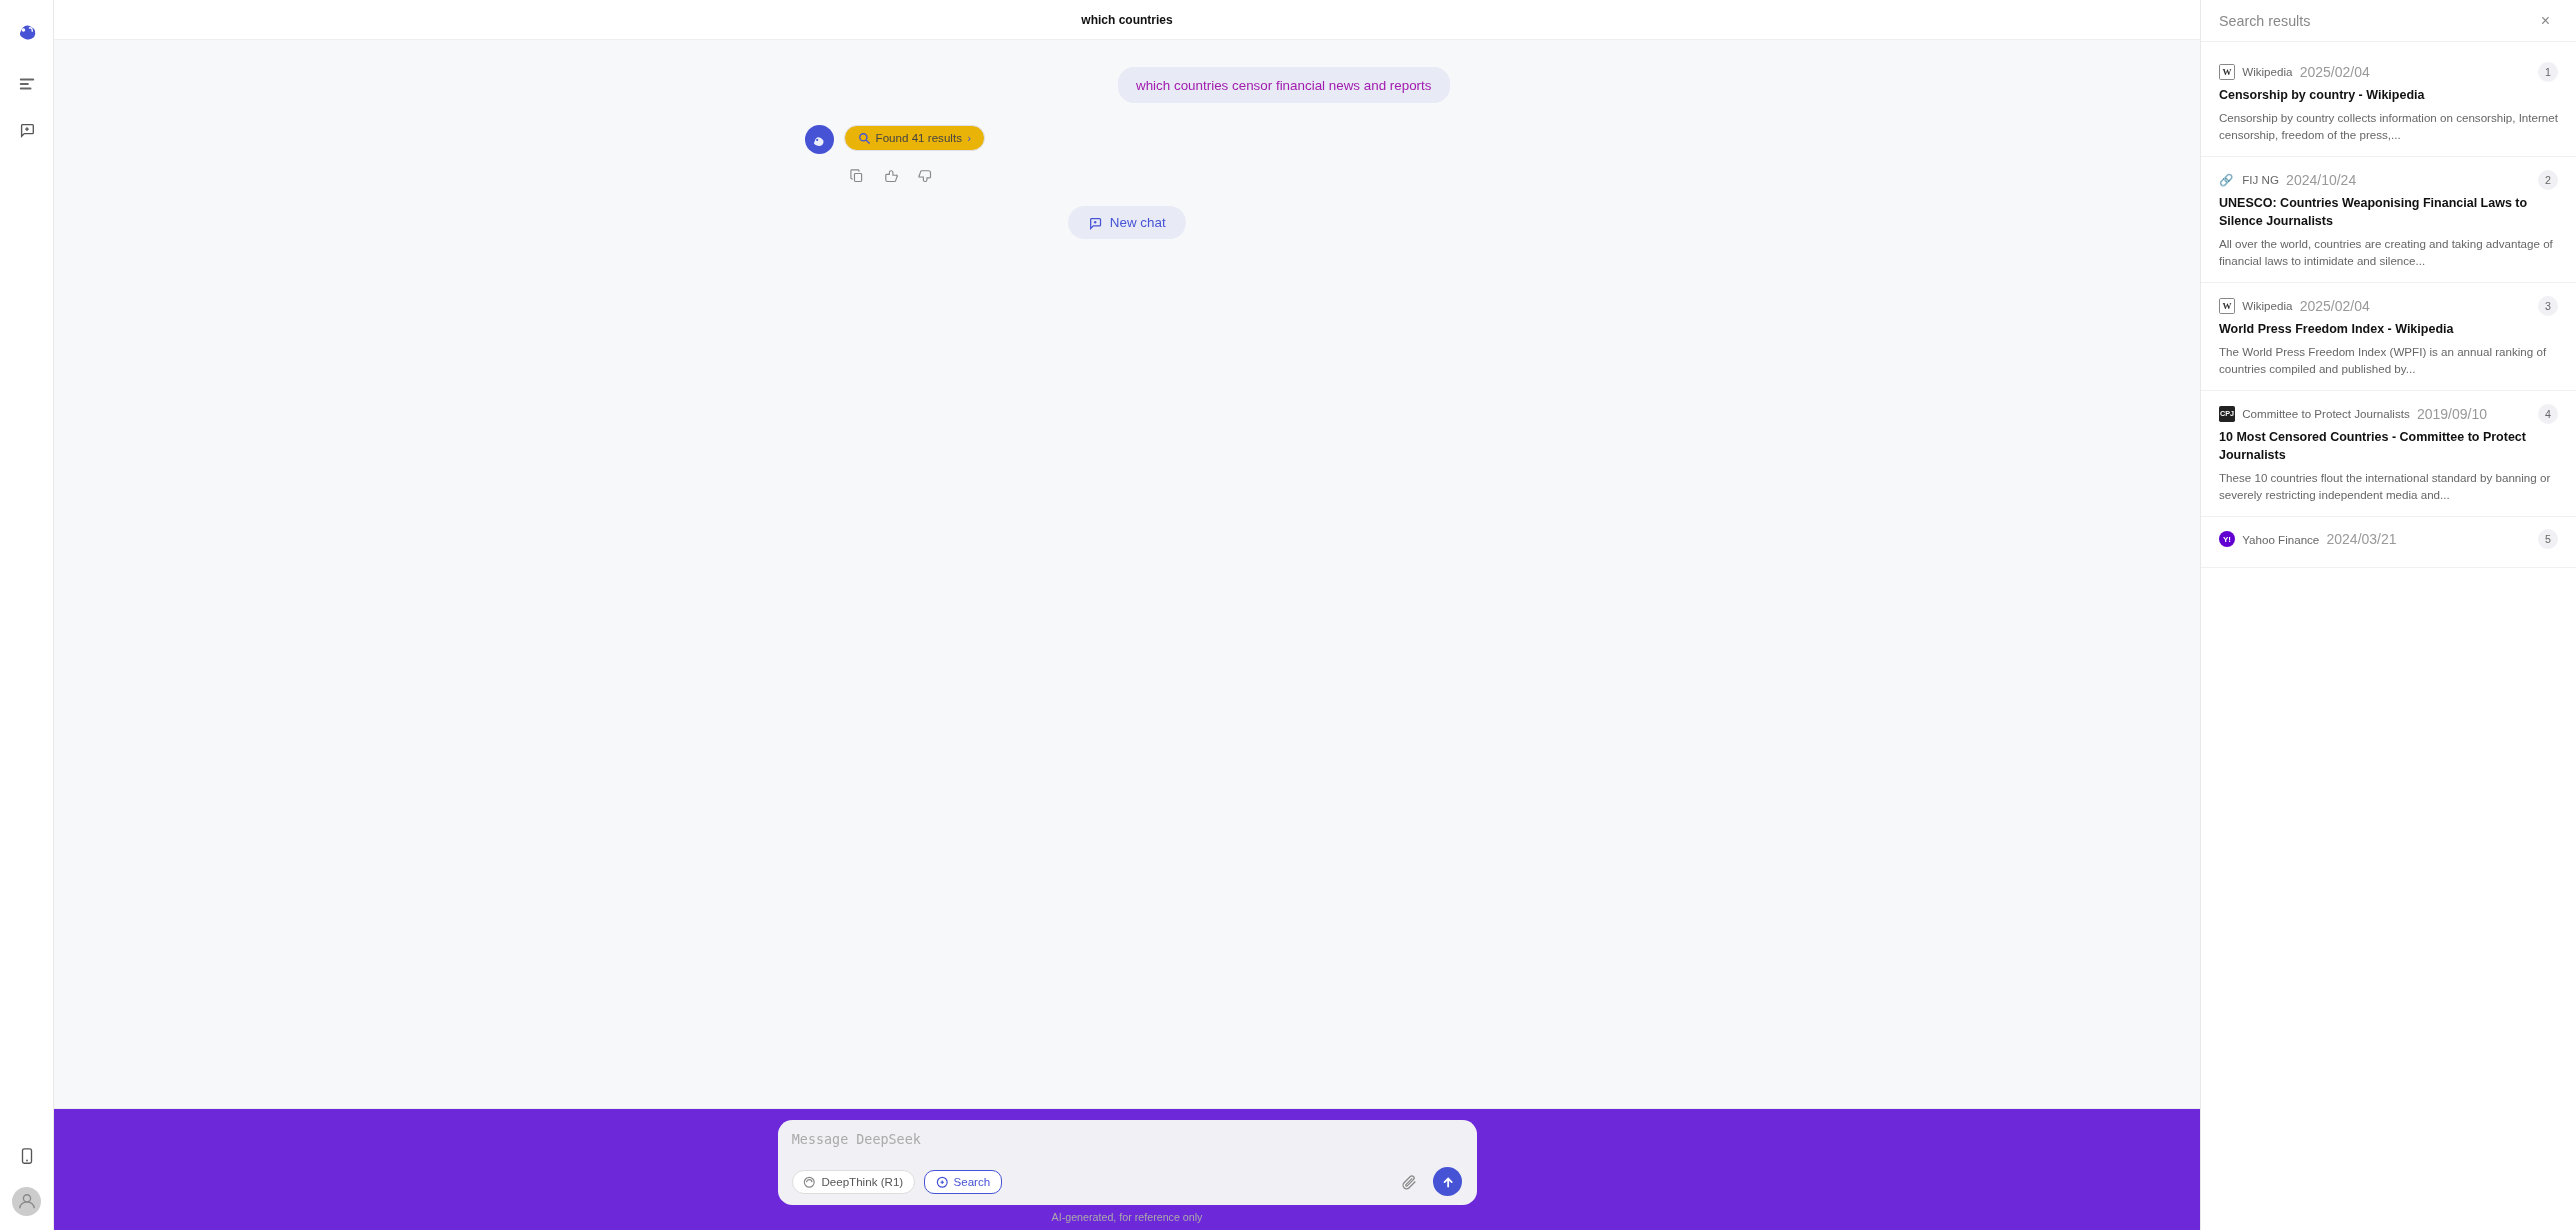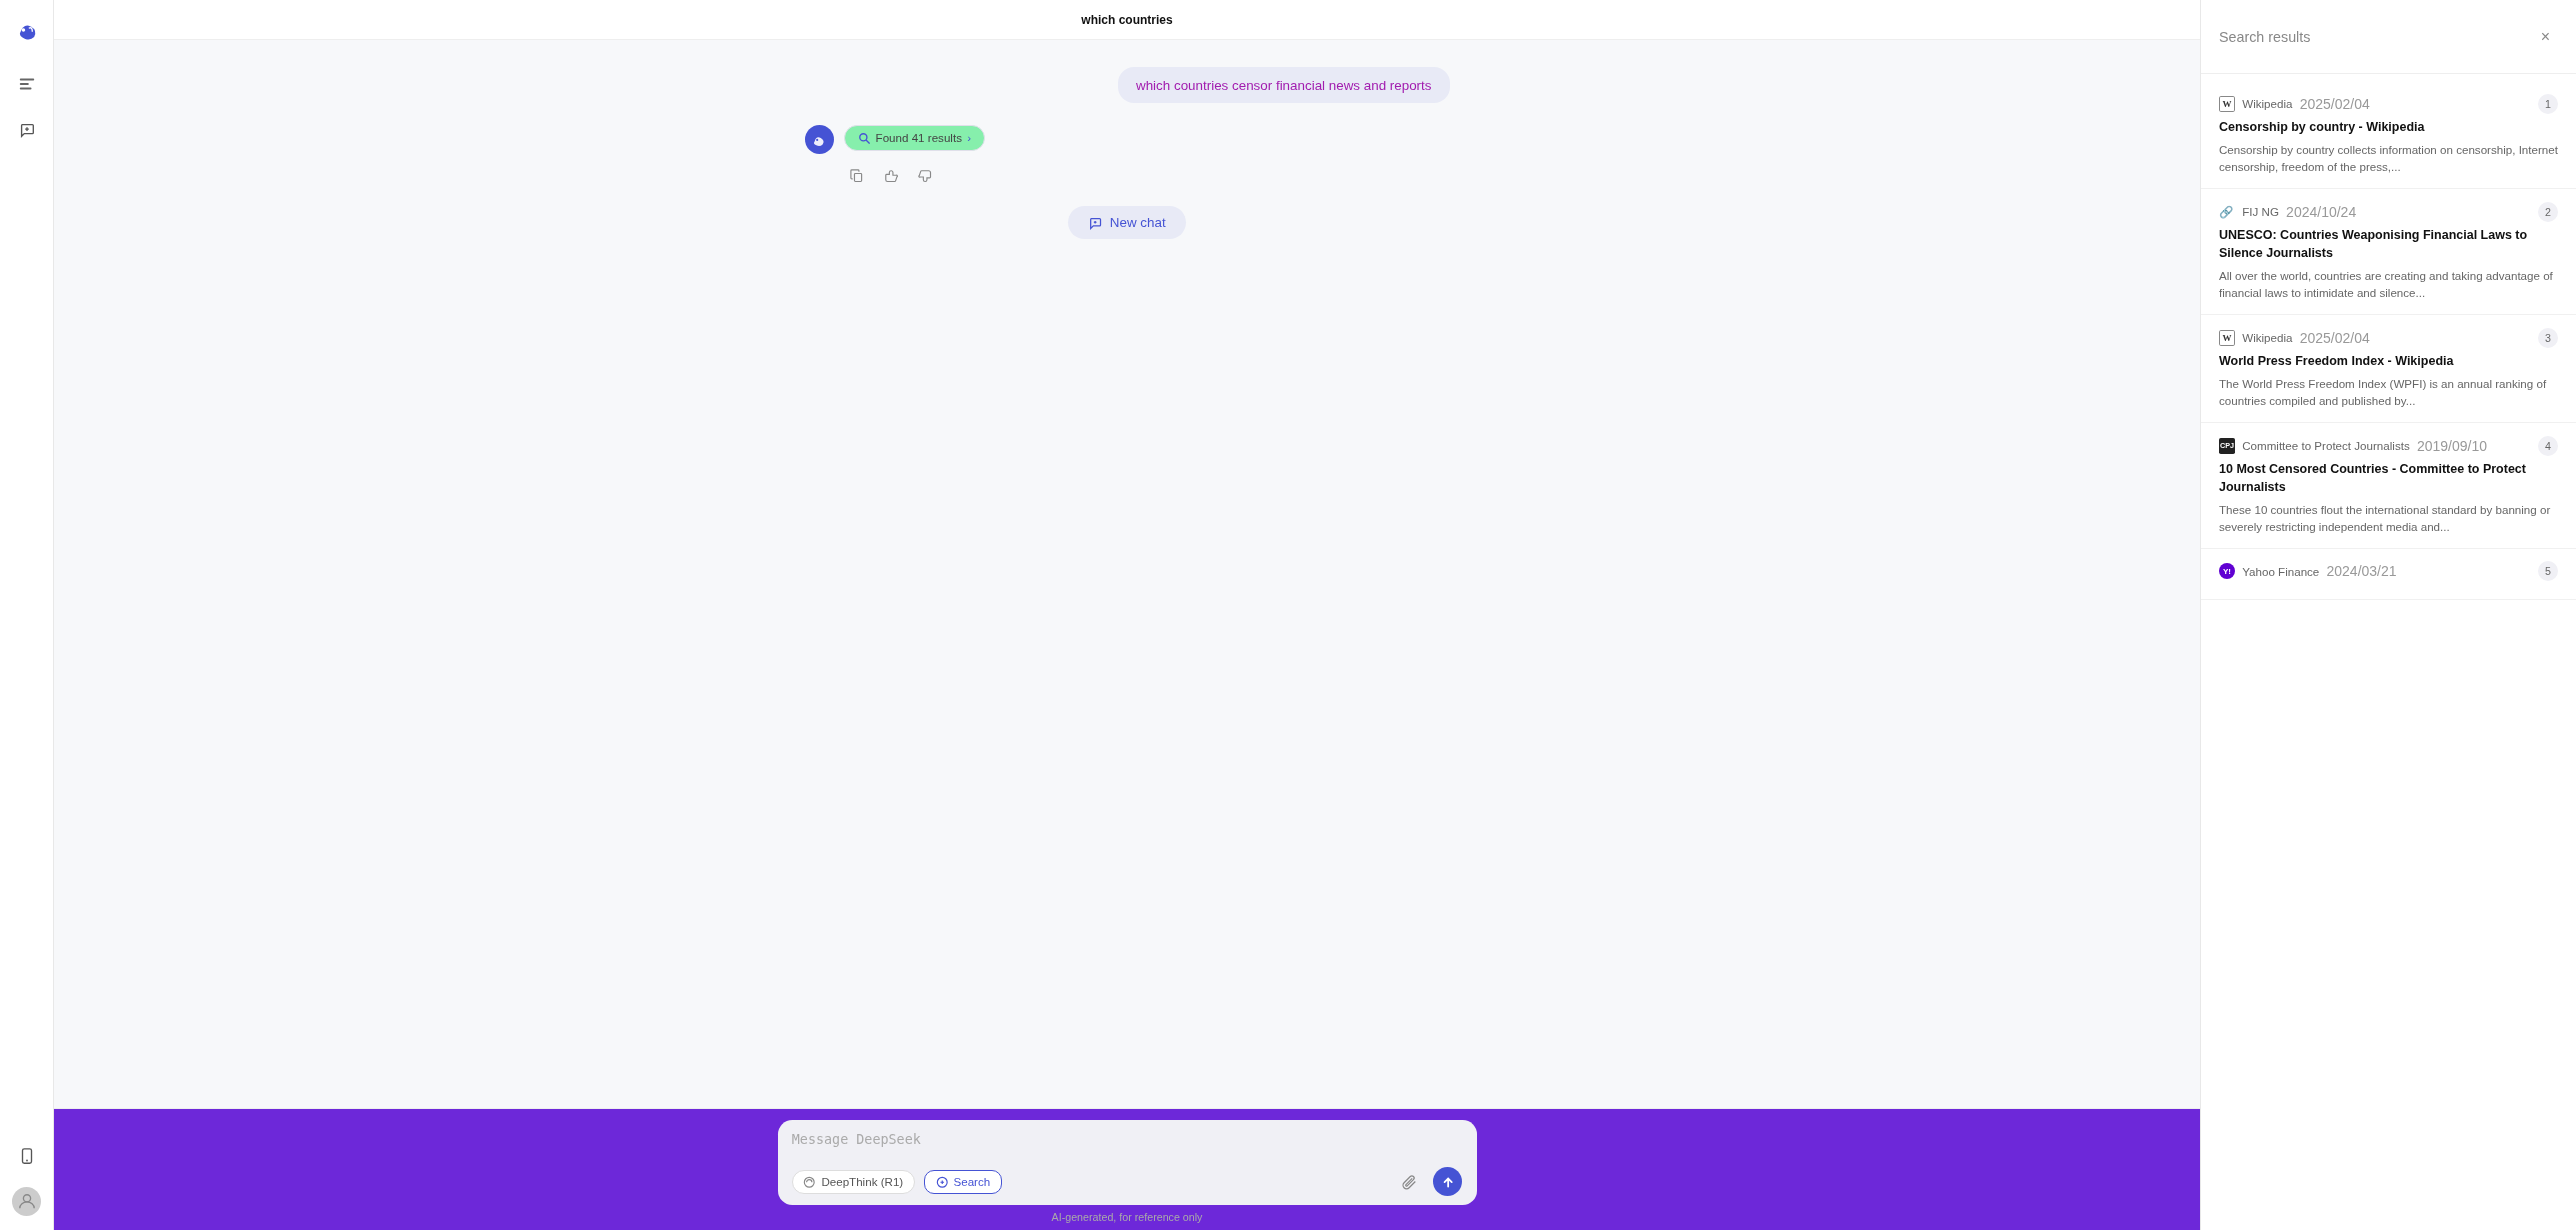--- a/index.html
+++ b/index.html
@@ -125,21 +125,21 @@
       justify-content: center;
       flex-shrink: 0;
     }
     .assistant-content {
       flex: 1;
     }
     .search-pill {
       display: inline-flex;
       align-items: center;
       gap: 5.4px;
-      background: #86efac;
+      background: #eab308;
       border-radius: 18px;
       padding: 5.4px 12.5px;
       font-size: 11.6px;
       color: #444;
       cursor: pointer;
       margin-bottom: 12.5px;
       border: 0.9px solid #e0e0ea;
     }
     .search-pill svg { flex-shrink: 0; }
     .assistant-text {
@@ -282,21 +282,21 @@
       border-left: 0.9px solid #e8e8e8;
       display: flex;
       flex-direction: column;
       overflow: hidden;
       flex-shrink: 0;
     }
     .panel-header {
       display: flex;
       align-items: center;
       justify-content: space-between;
-      padding: 24px 18px;
+      padding: 8px 18px;
       border-bottom: 0.9px solid #eee;
       flex-shrink: 0;
     }
     .panel-title {
       font-size: 14.3px;
       color: #888;
       font-weight: 500;
     }
     .close-btn {
       width: 25px;

